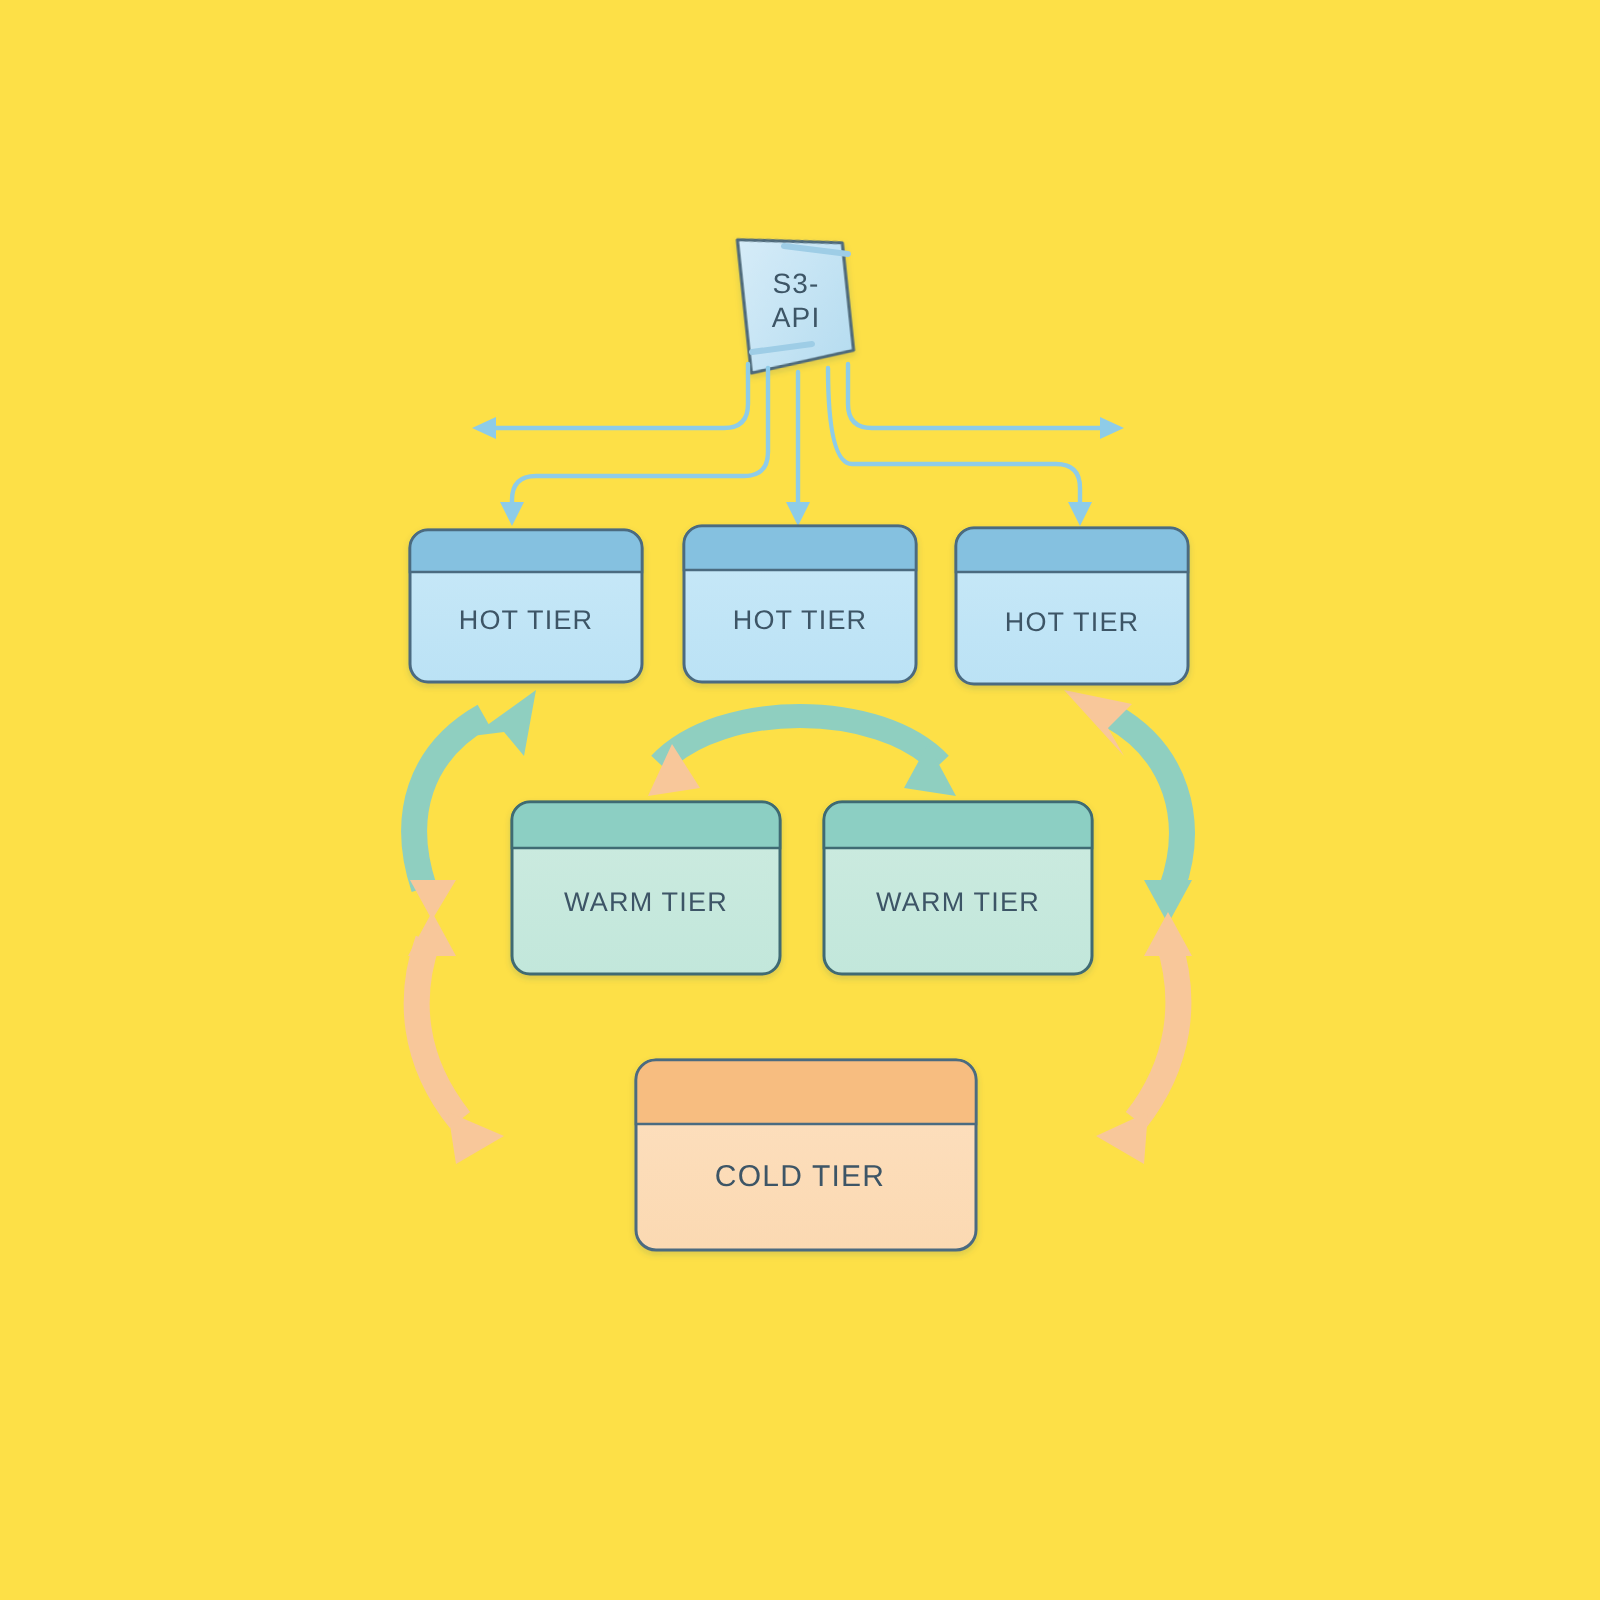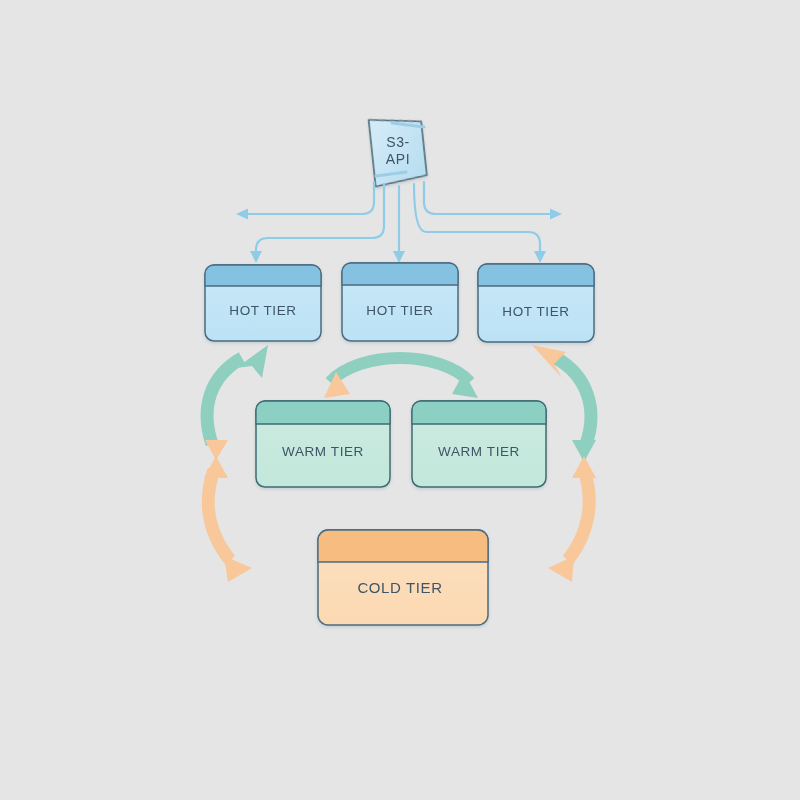--- a/index.html
+++ b/index.html
@@ -4,21 +4,21 @@
 <style>
   html, body {
     margin: 0;
     padding: 0;
     background: #ffffff;
   }
   #canvas {
     position: relative;
     width: 800px;
     height: 800px;
-    background: #e5e5e5;
+    background: #fde047;
     font-family: "Liberation Sans", sans-serif;
     overflow: hidden;
   }
   #diagram-svg {
     position: absolute;
     left: 0;
     top: 0;
     width: 800px;
     height: 800px;
   }

